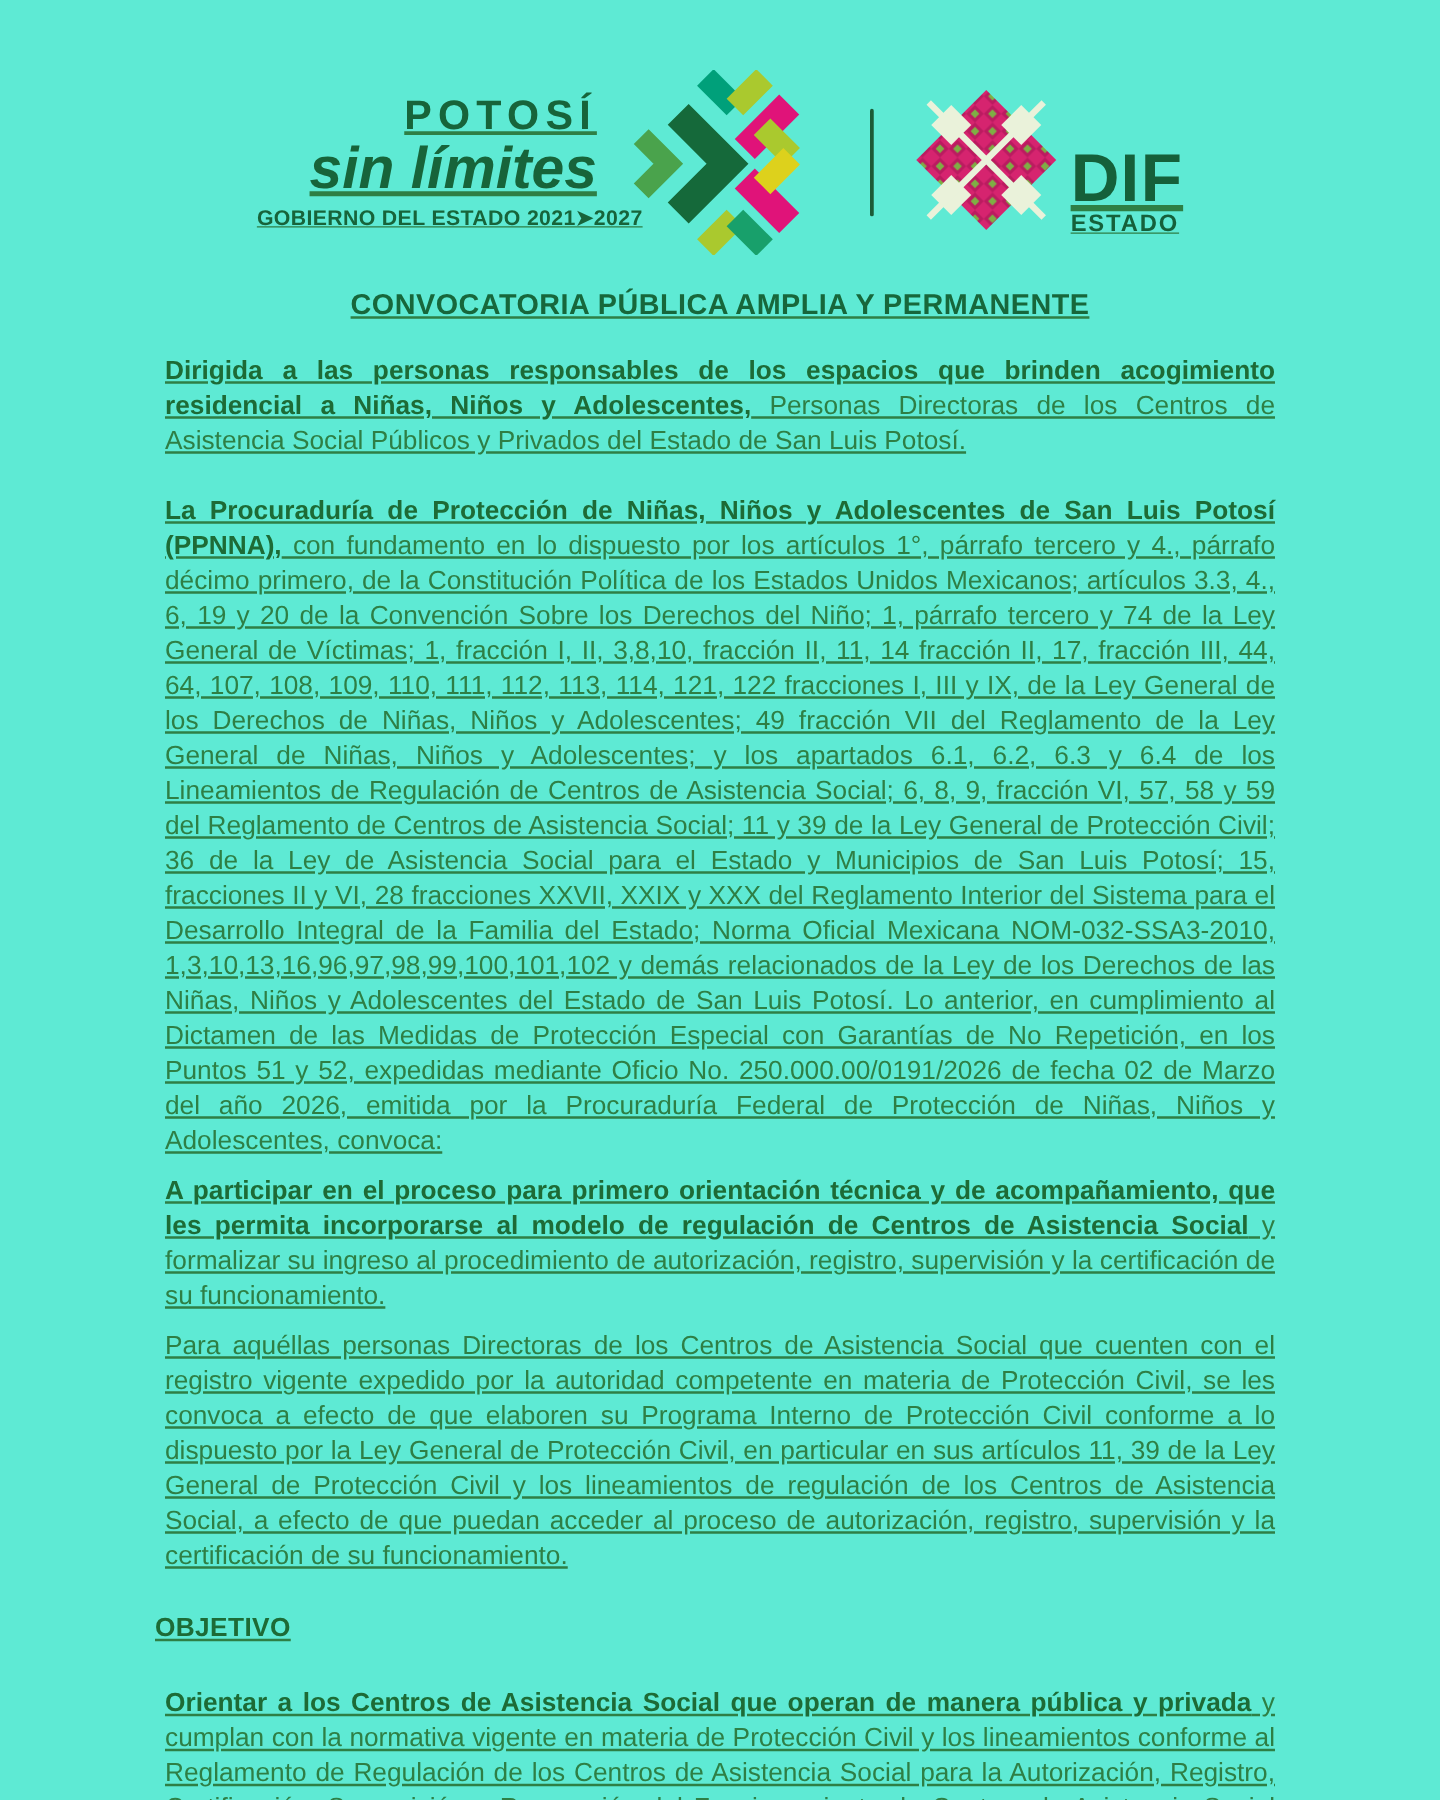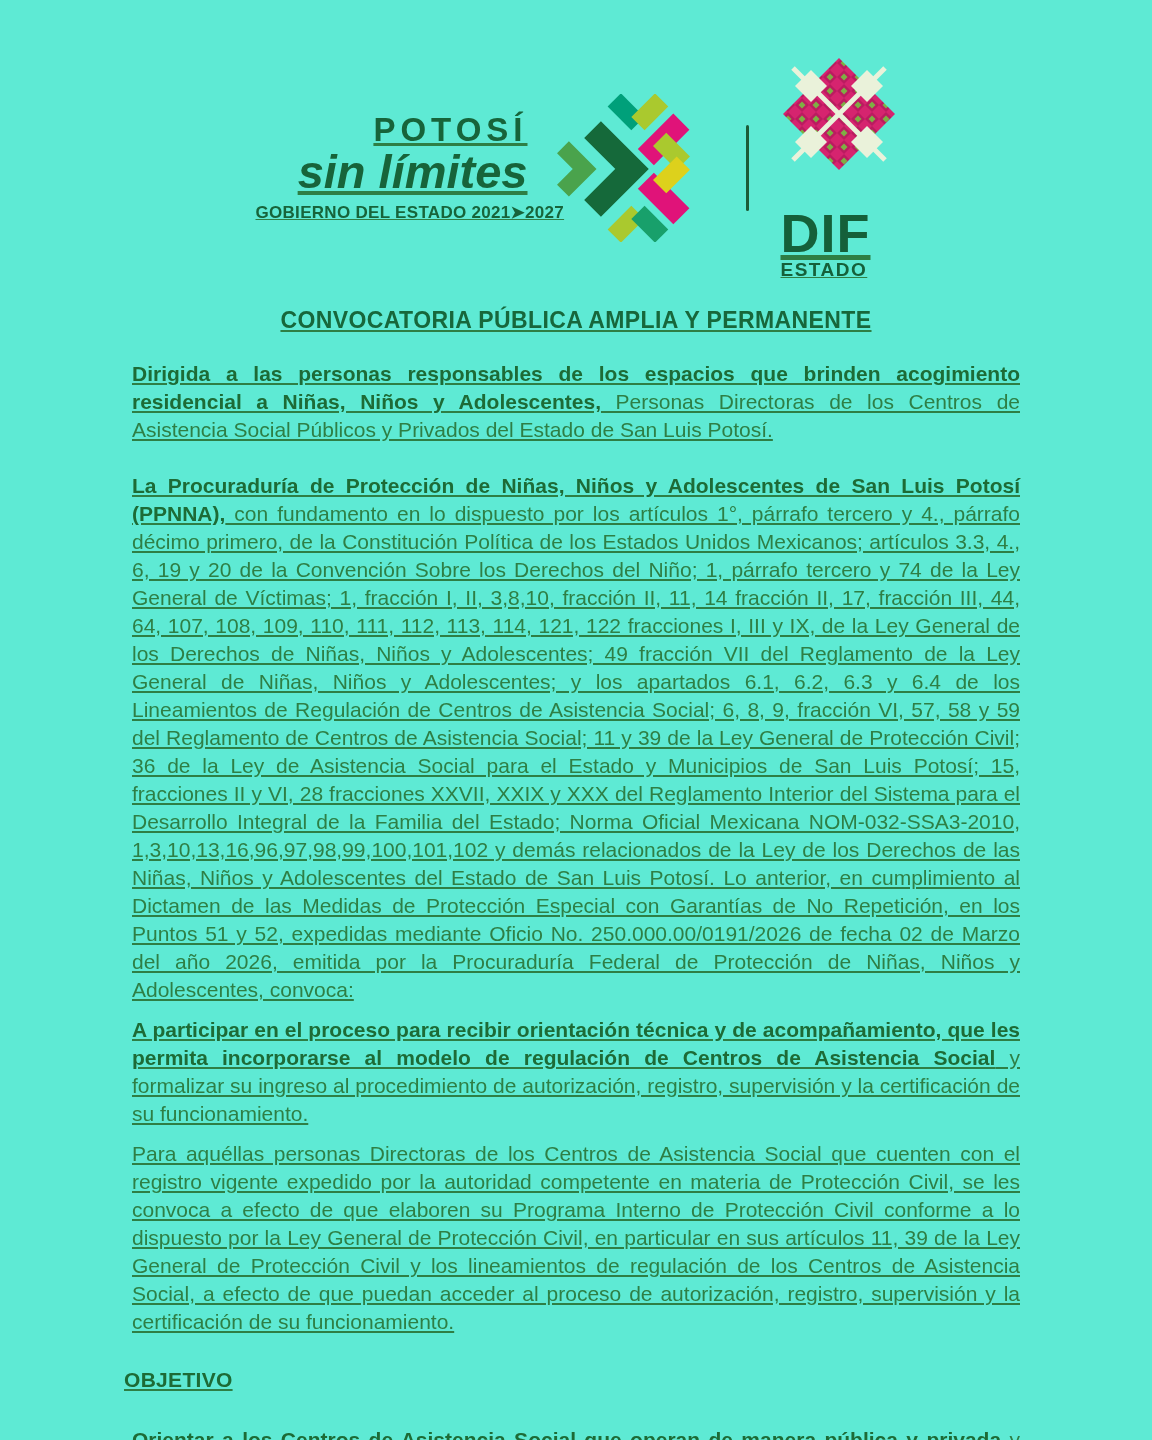--- a/index.html
+++ b/index.html
@@ -32,21 +32,21 @@
   }
   .brand-gov{
     font-size:17px;font-weight:bold;text-align:left;
     margin-top:7px;letter-spacing:0.3px;white-space:nowrap;
   }
   .xmark{width:160px;height:148px;flex:0 0 auto;}
   .hdr-divider{
     width:3px;height:86px;background:#1c5c38;border-radius:3px;
     align-self:center;margin:0 6px;
   }
-  .dif{display:flex;align-items:flex-start;gap:35px;flex-direction:column;}
+  .dif{display:flex;align-items:flex-end;gap:10px;}
   .dif-text{color:#15603a;}
   .dif-name{font-size:54px;font-weight:bold;line-height:0.85;letter-spacing:1px;}
   .dif-sub{font-size:19px;font-weight:bold;letter-spacing:1.5px;margin-top:2px;}
   
   .title{
     text-align:center;
     font-size:23px;font-weight:bold;color:#17673b;
     margin:26px 12px 0;letter-spacing:0.4px;
   }
   
@@ -130,21 +130,21 @@
   </header>
 
   <h1 class="title">CONVOCATORIA PÚBLICA AMPLIA Y PERMANENTE</h1>
 
   <main class="content">
 
     <p class="para gap-after"><span class="b">Dirigida a las personas responsables de los espacios que brinden acogimiento residencial a Niñas, Niños y Adolescentes,</span><span> Personas Directoras de los Centros de Asistencia Social Públicos y Privados del Estado de San Luis Potosí.</span></p>
 
     <div class="block block-gap">
       <p class="para"><span class="b">La Procuraduría de Protección de Niñas, Niños y Adolescentes de San Luis Potosí (PPNNA),</span><span> con fundamento en lo dispuesto por los artículos 1°, párrafo tercero y 4., párrafo décimo primero, de la Constitución Política de los Estados Unidos Mexicanos; artículos 3.3, 4., 6, 19 y 20 de la Convención Sobre los Derechos del Niño; 1, párrafo tercero y 74 de la Ley General de Víctimas; 1, fracción I, II, 3,8,10, fracción II, 11, 14 fracción II, 17, fracción III, 44, 64, 107, 108, 109, 110, 111, 112, 113, 114, 121, 122 fracciones I, III y IX, de la Ley General de los Derechos de Niñas, Niños y Adolescentes; 49 fracción VII del Reglamento de la Ley General de Niñas, Niños y Adolescentes; y los apartados 6.1, 6.2, 6.3 y 6.4 de los Lineamientos de Regulación de Centros de Asistencia Social; 6, 8, 9, fracción VI, 57, 58 y 59 del Reglamento de Centros de Asistencia Social; 11 y 39 de la Ley General de Protección Civil; 36 de la Ley de Asistencia Social para el Estado y Municipios de San Luis Potosí; 15, fracciones II y VI, 28 fracciones XXVII, XXIX y XXX del Reglamento Interior del Sistema para el Desarrollo Integral de la Familia del Estado; Norma Oficial Mexicana NOM-032-SSA3-2010, 1,3,10,13,16,96,97,98,99,100,101,102 y demás relacionados de la Ley de los Derechos de las Niñas, Niños y Adolescentes del Estado de San Luis Potosí. Lo anterior, en cumplimiento al Dictamen de las Medidas de Protección Especial con Garantías de No Repetición, en los Puntos 51 y 52, expedidas mediante Oficio No. 250.000.00/0191/2026 de fecha 02 de Marzo del año 2026, emitida por la Procuraduría Federal de Protección de Niñas, Niños y Adolescentes, convoca:</span></p>
-      <p class="para"><span class="b">A participar en el proceso para recibir orientación técnica y de acompañamiento, que les permita incorporarse al modelo de regulación de Centros de Asistencia Social</span><span> y formalizar su ingreso al procedimiento de autorización, registro, supervisión y la certificación de su funcionamiento.</span></p>
+      <p class="para"><span class="b">A participar en el proceso para primero orientación técnica y de acompañamiento, que les permita incorporarse al modelo de regulación de Centros de Asistencia Social</span><span> y formalizar su ingreso al procedimiento de autorización, registro, supervisión y la certificación de su funcionamiento.</span></p>
       <p class="para"><span>Para aquéllas personas Directoras de los Centros de Asistencia Social que cuenten con el registro vigente expedido por la autoridad competente en materia de Protección Civil, se les convoca a efecto de que elaboren su Programa Interno de Protección Civil conforme a lo dispuesto por la Ley General de Protección Civil, en particular en sus artículos 11, 39 de la Ley General de Protección Civil y los lineamientos de regulación de los Centros de Asistencia Social, a efecto de que puedan acceder al proceso de autorización, registro, supervisión y la certificación de su funcionamiento.</span></p>
     </div>
 
     <h2 class="section-heading">OBJETIVO</h2>
 
     <p class="para"><span class="b">Orientar a los Centros de Asistencia Social que operan de manera pública y privada</span><span> y cumplan con la normativa vigente en materia de Protección Civil y los lineamientos conforme al Reglamento de Regulación de los Centros de Asistencia Social para la Autorización, Registro, Certificación, Supervisión y Revocación del Funcionamiento de Centros de Asistencia Social de Niñas, Niños y Adolescentes, garantizando así el ejercicio de acciones afirmativas tendientes a proteger los derechos de las Niñas, Niños y Adolescentes, brindándoles la orientación técnica y acompañamiento que les permita incorporarse al modelo de regulación de Centros de Asistencia Social y formalizar su ingreso al procedimiento de autorización, registro, supervisión y certificación de su funcionamiento.</span></p>
 
   </main>
 
 </div>

